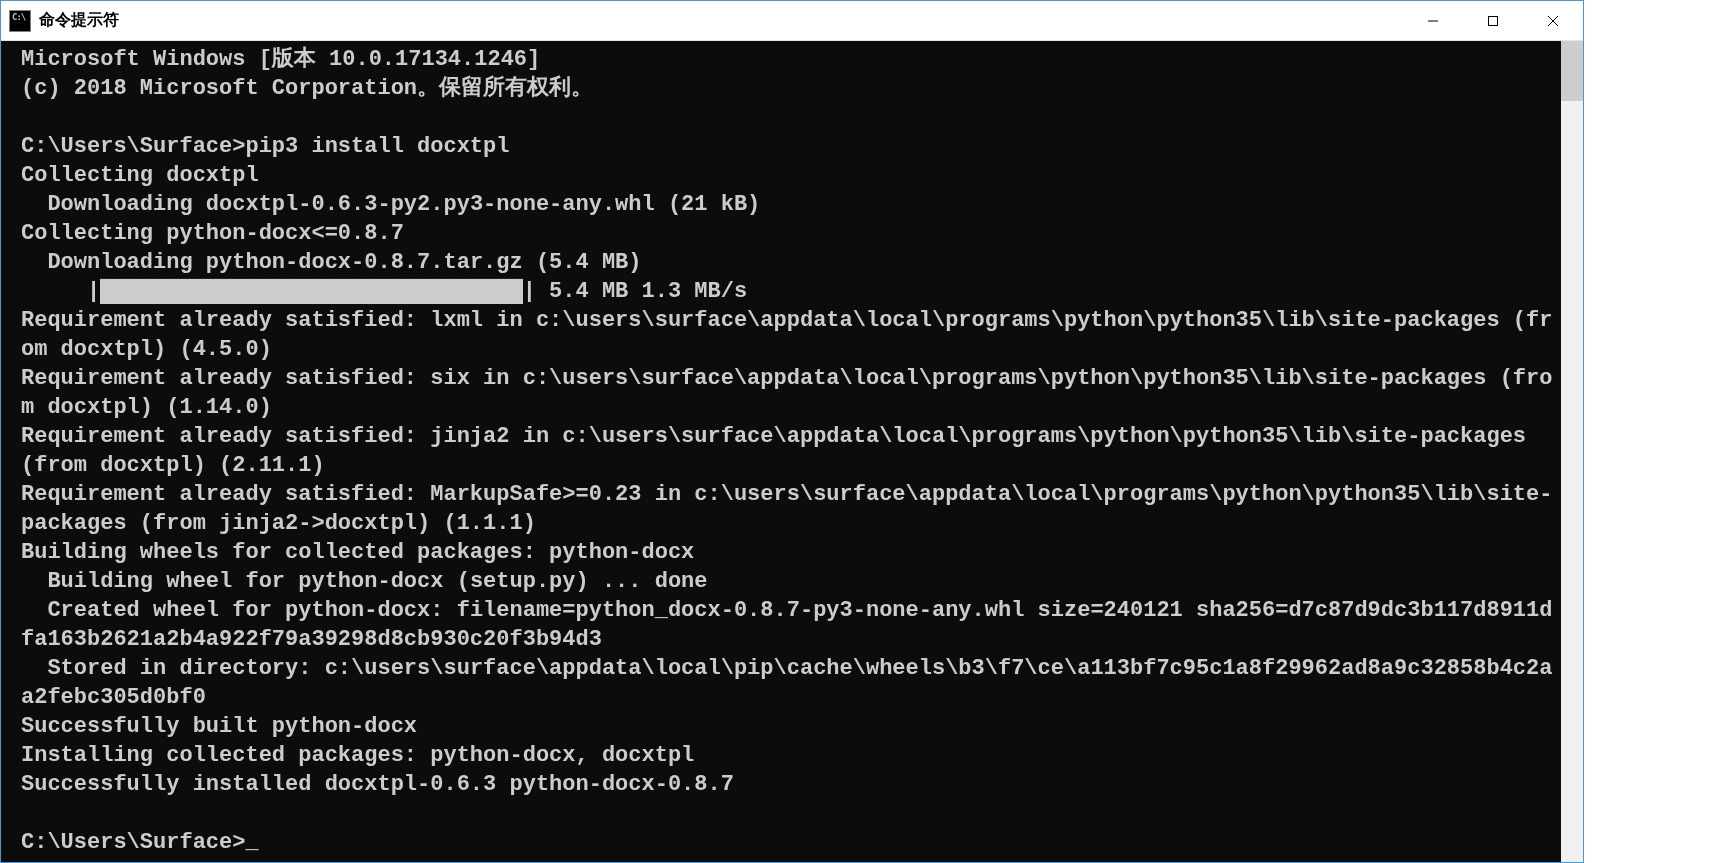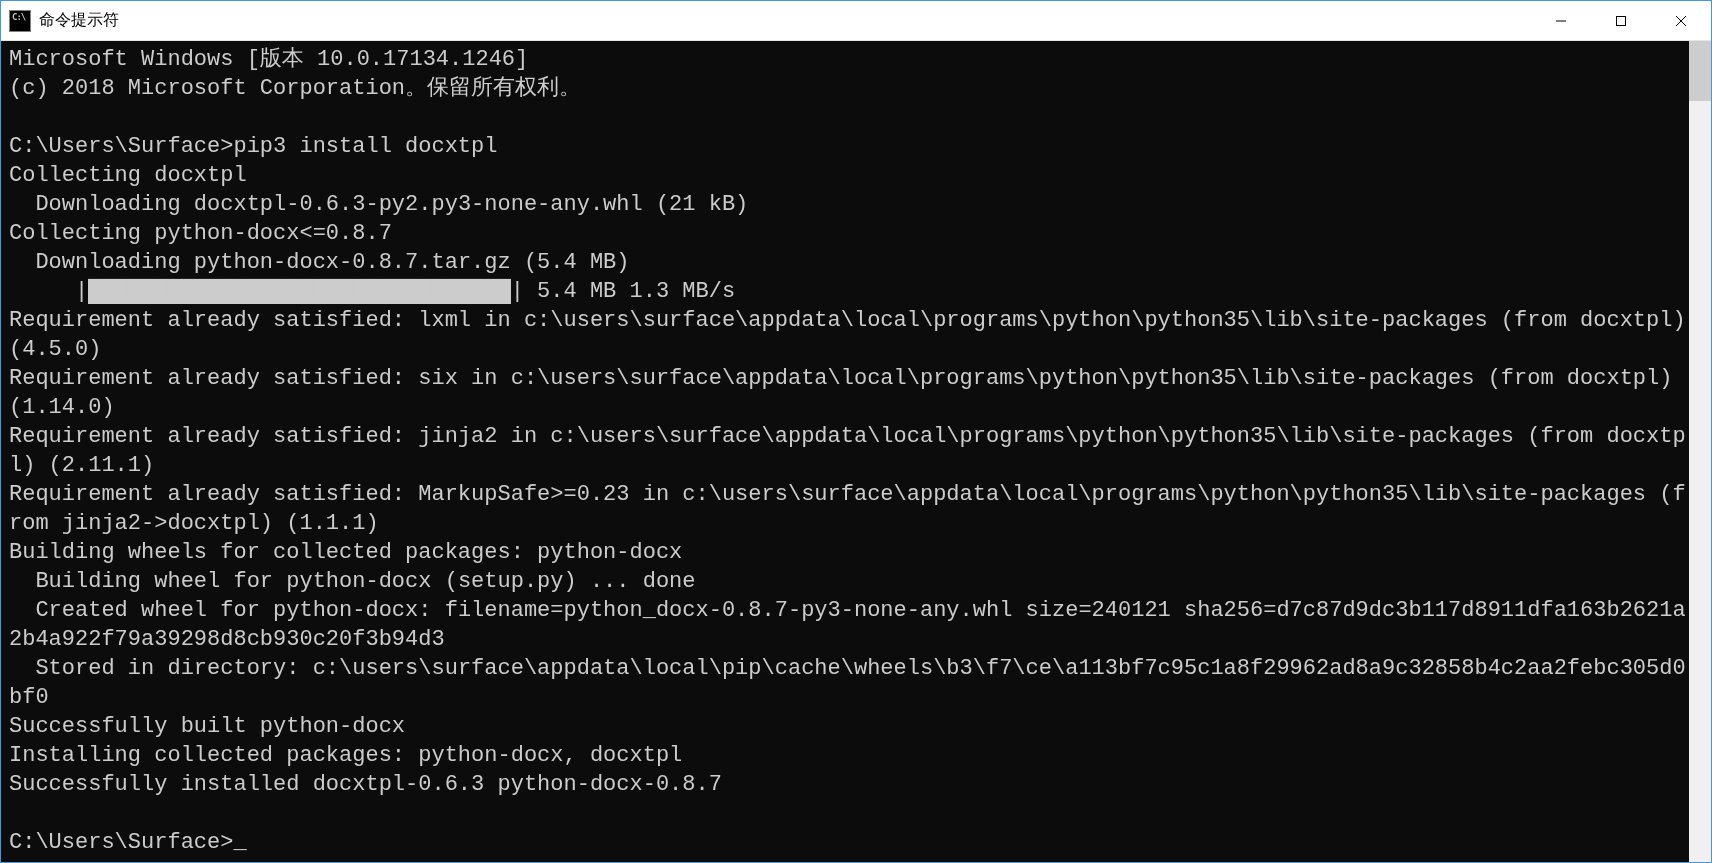--- a/index.html
+++ b/index.html
@@ -1,23 +1,24 @@
 <!DOCTYPE html>
 <html><head>
 <meta charset="utf-8">
 <style>
   * { margin: 0; padding: 0; box-sizing: border-box; }
   html, body { width: 1712px; height: 863px; overflow: hidden; font-family: "Segoe UI", Tahoma, sans-serif; background: #ffffff; }
   .window {
-    width: 1712px;
+    width: 1584px;
     height: 863px;
     border: 1px solid #4898d8;
     display: flex;
     flex-direction: column;
     background: #5eead4;
+    font-weight: bold;
   }
   .titlebar {
     height: 40px;
     background: #ffffff;
     display: flex;
     align-items: center;
     padding-left: 8px;
     border-bottom: 1px solid #e5e5e5;
     flex-shrink: 0;
   }
@@ -70,21 +71,21 @@
     background: #0c0c0c;
     min-height: 0;
   }
   .terminal {
     flex: 1;
     background: #0c0c0c;
     color: #cccccc;
     font-family: "NSimSun", "SimSun", Consolas, "Courier New", monospace;
     font-size: 22px;
     line-height: 29px;
-    padding: 4px 0 0 8px;
+    padding: 4px 0 0 20px;
     white-space: pre-wrap;
     word-break: break-all;
     overflow: hidden;
   }
   .prompt-line { white-space: pre; }
   .scrollbar {
     width: 22px;
     background: #f0f0f0;
     position: relative;
     flex-shrink: 0;

